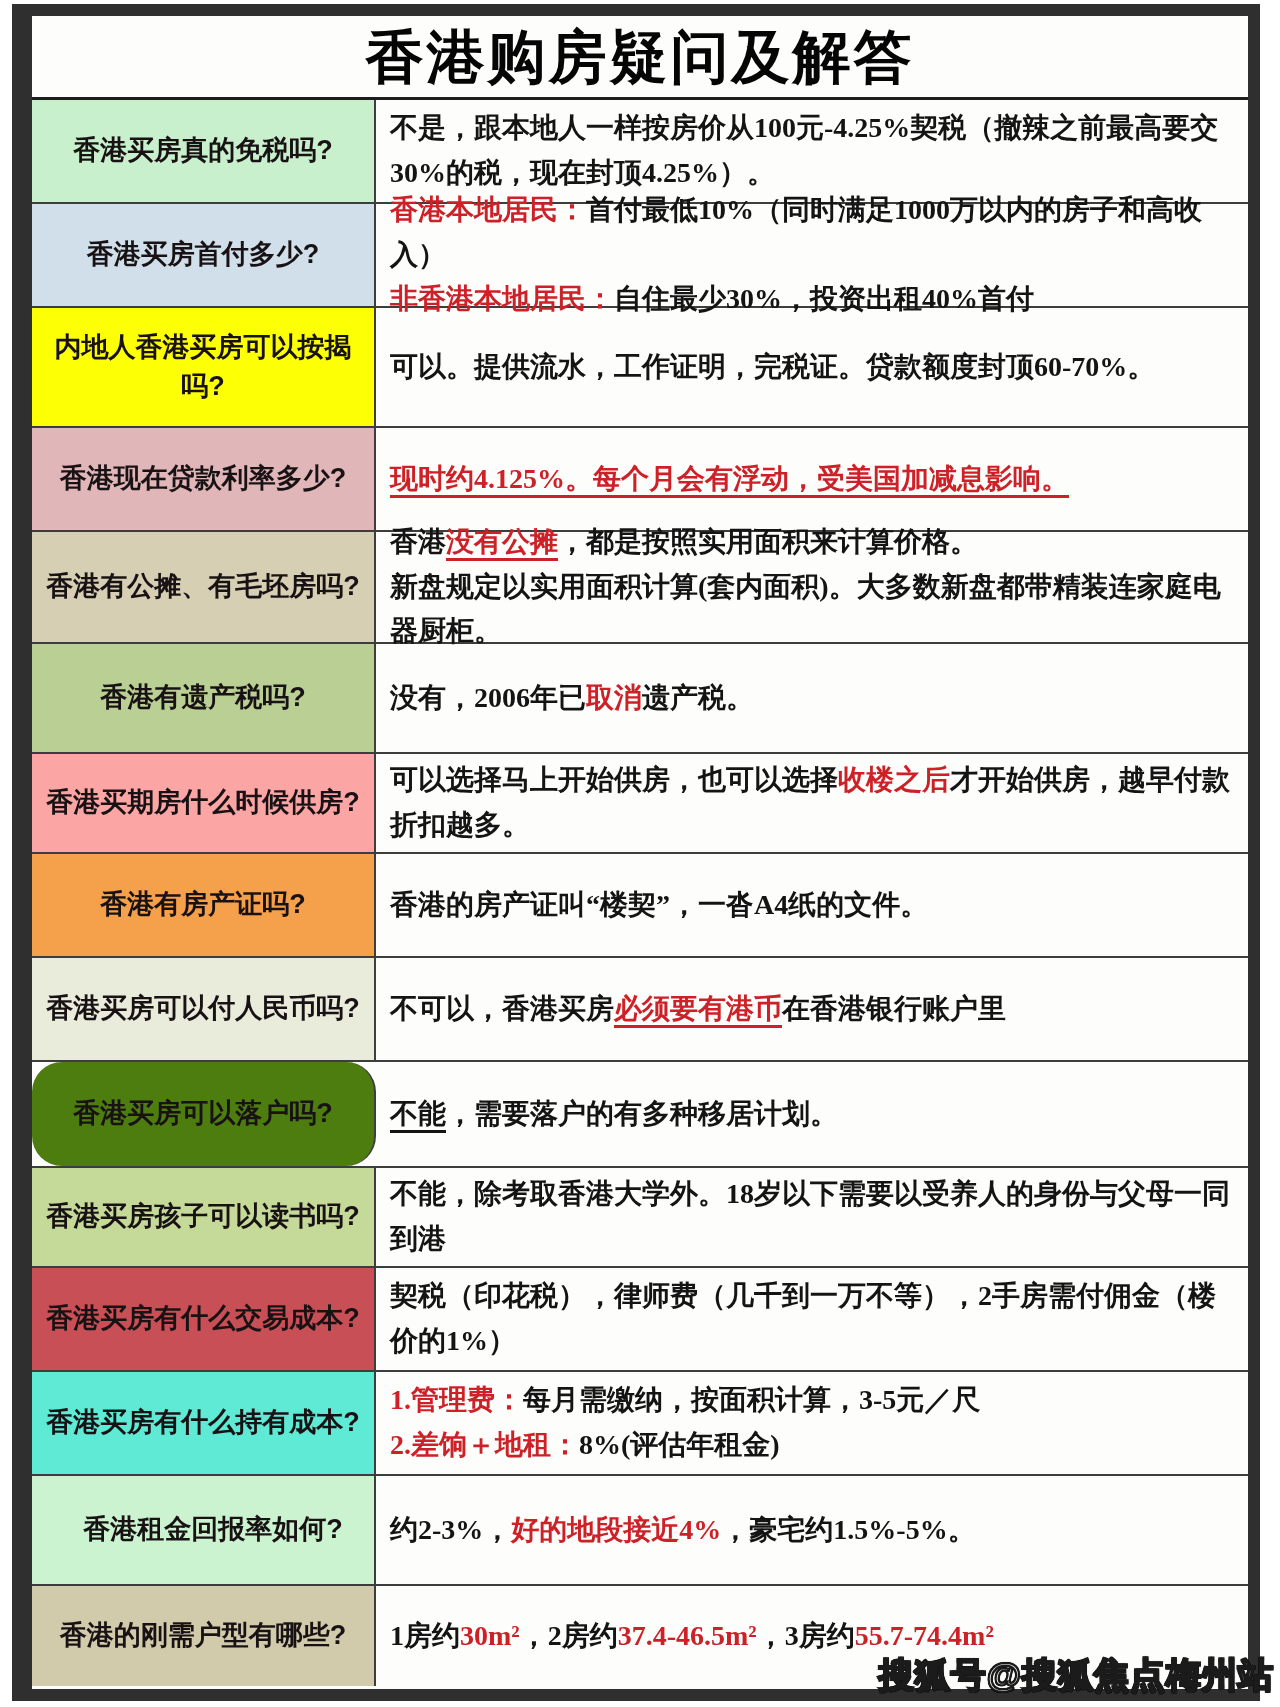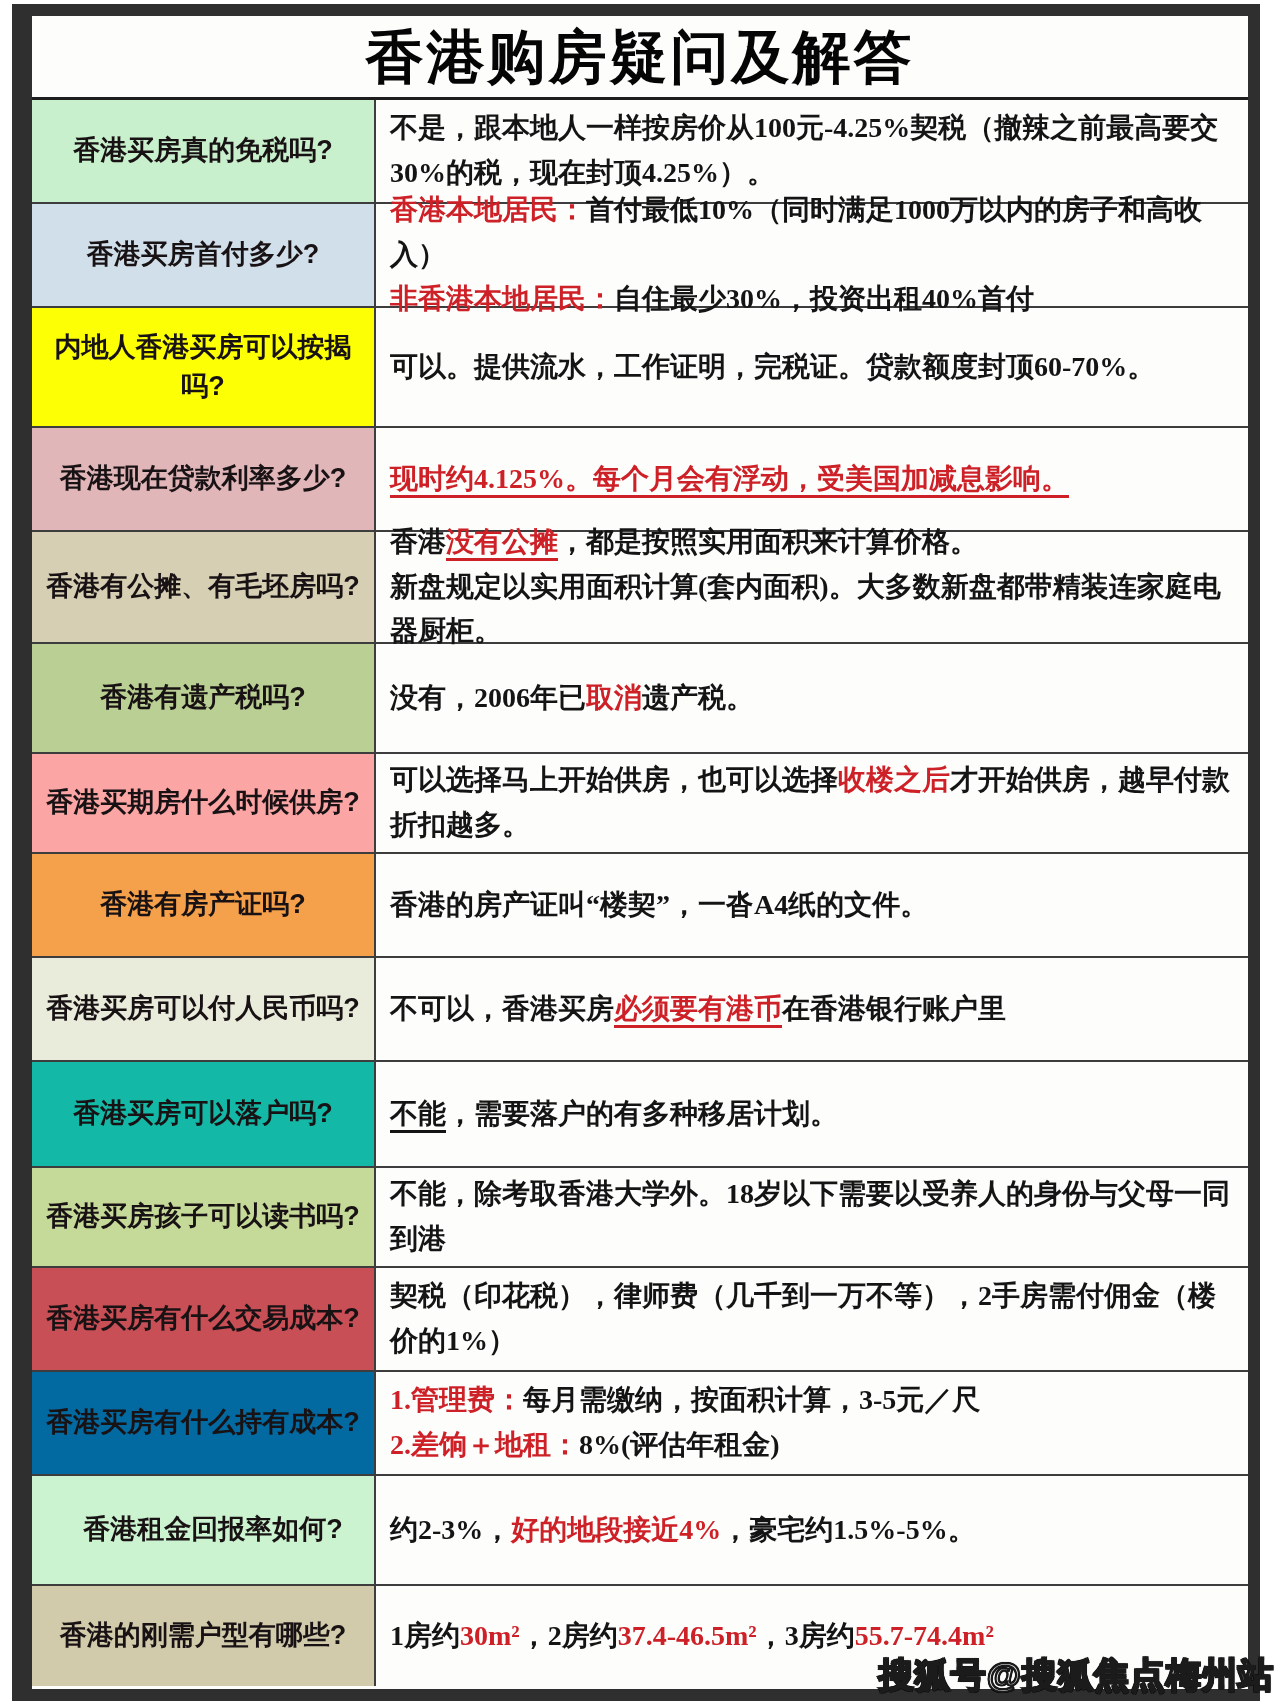--- a/index.html
+++ b/index.html
@@ -148,39 +148,39 @@
             <div class="line"><span class="seg">香港的房产证叫“楼契”，一沓A4纸的文件。</span></div>
           </div>
         </div>
         <div class="row">
           <div class="q" style="background: rgb(233, 235, 219);">香港买房可以付人民币吗?</div>
           <div class="a">
             <div class="line"><span class="seg">不可以，香港买房</span><span class="seg ru">必须要有港币</span><span class="seg">在香港银行账户里</span></div>
           </div>
         </div>
         <div class="row">
-          <div class="q" style="background: #14b8a6;">香港买房可以落户吗?</div>
+          <div class="q" style="background: #4d7c0f; border-radius: 30px;">香港买房可以落户吗?</div>
           <div class="a">
             <div class="line"><span class="seg u">不能</span><span class="seg">，需要落户的有多种移居计划。</span></div>
           </div>
         </div>
         <div class="row">
           <div class="q" style="background: rgb(197, 217, 152);">香港买房孩子可以读书吗?</div>
           <div class="a">
             <div class="line"><span class="seg">不能，除考取香港大学外。18岁以下需要以受养人的身份与父母一同到港</span></div>
           </div>
         </div>
         <div class="row">
           <div class="q" style="background: rgb(200, 79, 85);">香港买房有什么交易成本?</div>
           <div class="a">
             <div class="line"><span class="seg">契税（印花税），律师费（几千到一万不等），2手房需付佣金（楼价的1%）</span></div>
           </div>
         </div>
         <div class="row">
-          <div class="q" style="background: #0369a1;">香港买房有什么持有成本?</div>
+          <div class="q" style="background: #5eead4;">香港买房有什么持有成本?</div>
           <div class="a">
             <div class="line"><span class="seg r">1.管理费：</span><span class="seg">每月需缴纳，按面积计算，3-5元／尺</span></div>
             <div class="line"><span class="seg r">2.差饷＋地租：</span><span class="seg">8%(评估年租金)</span></div>
           </div>
         </div>
         <div class="row">
           <div class="q" style="background: rgb(203, 243, 207); padding-left: 28px;">香港租金回报率如何?</div>
           <div class="a">
             <div class="line"><span class="seg">约2-3%，</span><span class="seg r">好的地段接近4%</span><span class="seg">，豪宅约1.5%-5%。</span></div>
           </div>

